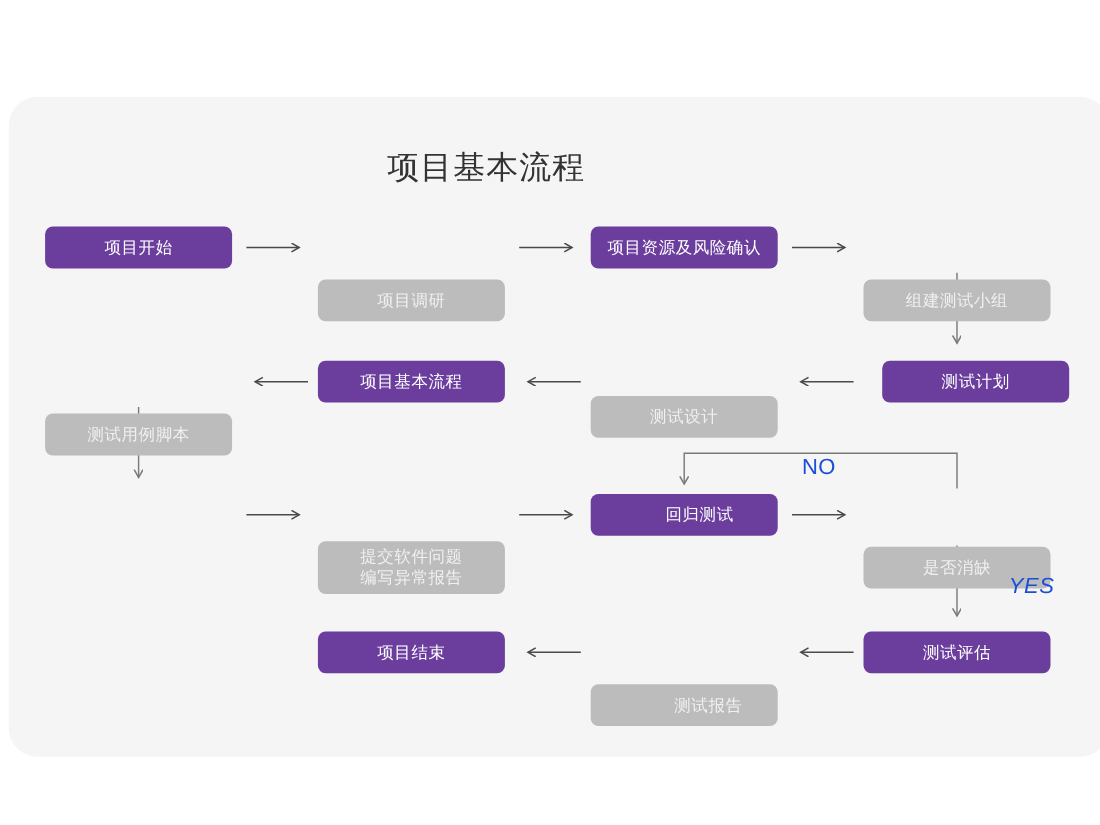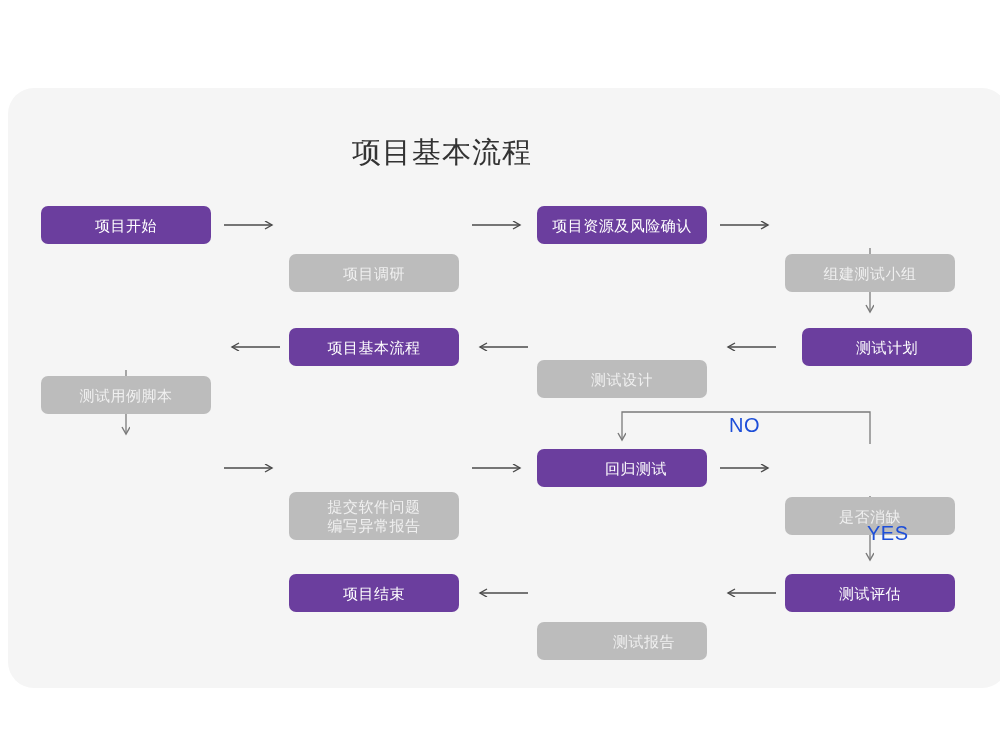--- a/index.html
+++ b/index.html
@@ -203,15 +203,15 @@
     <span class="label">项目结束</span>
   </div>
   <div class="node muted" style="left:537px; top:574px;padding-left:44px;">
     <span class="label">测试报告</span>
   </div>
   <div class="node accent" style="left:785px; top:574px;">
     <span class="label">测试评估</span>
   </div>
 
   <div class="edge-label" style="left:729px; top:414px;">NO</div>
-  <div class="edge-label" style="left:867px; top:522px;">YES</div>
+  <div class="edge-label" style="left:917px; top:522px;font-style:italic;">YES</div>
 
 </div>
 
 </body></html>

